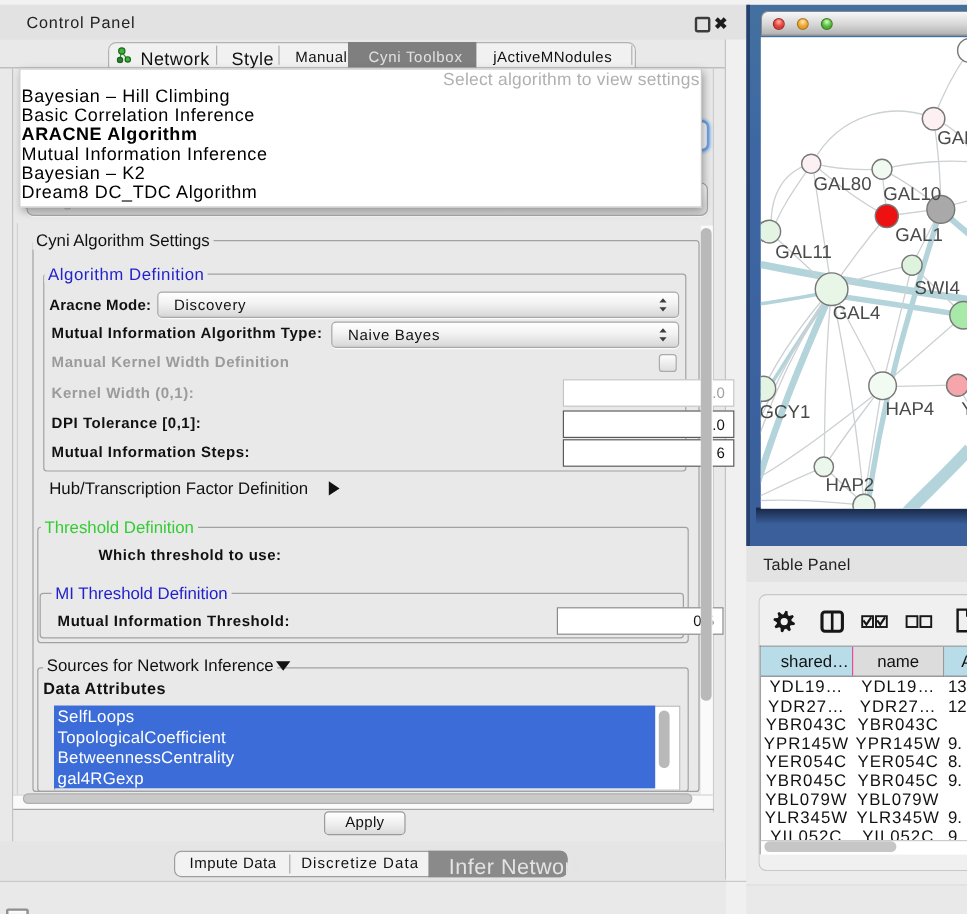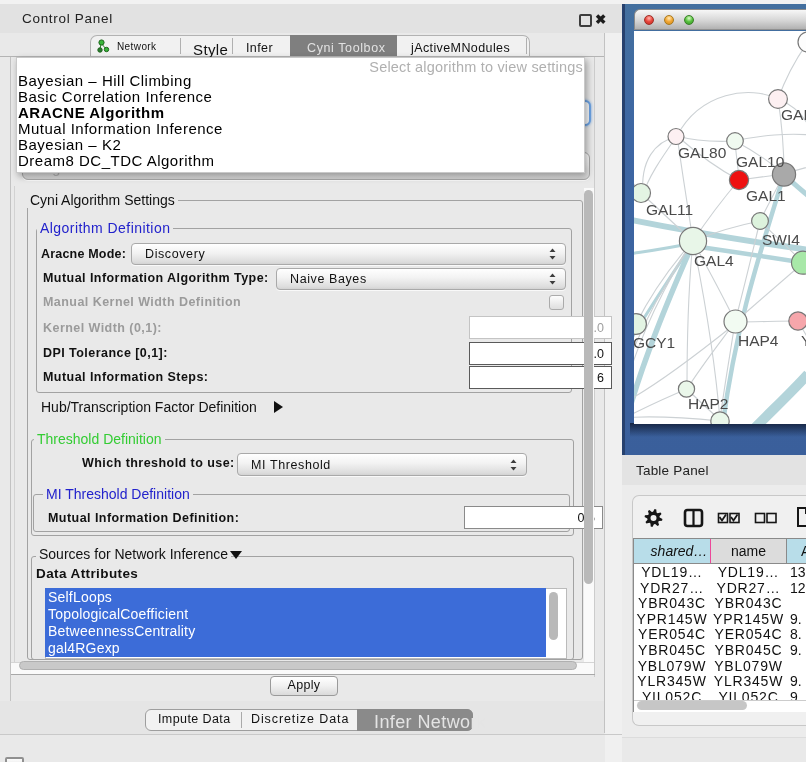--- a/index.html
+++ b/index.html
@@ -36,25 +36,25 @@
   <div class="abs" style="left:0;top:56px;width:604px;height:1px;background:#b4b4b4;"></div>
   <div class="abs" style="left:97px;top:39px;width:13px;height:14px;">
     <svg width="13" height="14">
       <line x1="4" y1="4" x2="9" y2="10" stroke="#2c8a2c" stroke-width="1"></line>
       <line x1="4" y1="4" x2="3" y2="11" stroke="#2c8a2c" stroke-width="1"></line>
       <circle cx="4.5" cy="3.5" r="2.6" fill="#39b539" stroke="#1c641c" stroke-width="1"></circle>
       <circle cx="9.5" cy="10.5" r="2.2" fill="#39b539" stroke="#1c641c" stroke-width="1"></circle>
       <circle cx="3" cy="11" r="2.2" fill="#2e7d32" stroke="#1c641c" stroke-width="1"></circle>
     </svg>
   </div>
-  <div class="abs" style="left:117px;top:41px;font-size:10px;letter-spacing:.4px;">Network</div>
+  <div class="abs" style="left:117px;top:41px;font-size:15px;letter-spacing:.4px;">Network</div>
   <div class="abs" style="left:180px;top:38px;width:1px;height:16px;background:#b0b0b0;"></div>
   <div class="abs" style="left:193px;top:41px;font-size:15px;letter-spacing:.4px;">Style</div>
   <div class="abs" style="left:232px;top:38px;width:1px;height:16px;background:#b0b0b0;"></div>
-  <div class="abs" style="left:246px;top:41px;font-size:12.5px;letter-spacing:.4px;">Infer</div>
+  <div class="abs" style="left:246px;top:41px;font-size:12.5px;letter-spacing:.4px;">Manual</div>
   <div class="abs" style="left:307px;top:41px;font-size:12.5px;letter-spacing:.6px;color:#e2e2e2;">Cyni Toolbox</div>
   <div class="abs" style="left:411px;top:41px;font-size:12.5px;letter-spacing:.4px;">jActiveMNodules</div>
   <div class="abs" style="left:526px;top:38px;width:1px;height:16px;background:#b0b0b0;"></div>
 
   <div class="abs" style="left:10px;top:57px;width:1px;height:676px;background:#c2c2c2;"></div>
   <div class="abs" style="left:604px;top:33px;width:1px;height:700px;background:#c2c2c2;"></div>
   <div class="abs" style="left:605px;top:33px;width:17px;height:729px;background:#f0f0f0;"></div>
   <div class="abs" style="left:594px;top:57px;width:1px;height:620px;background:#cccccc;"></div>
   <div class="abs" style="left:14px;top:186px;width:1px;height:489px;background:#d2d2d2;"></div>
 
@@ -100,30 +100,23 @@
   <div class="field" style="left:425px;top:366px;width:141px;height:21px;border:1px solid #5a5a5a;">
       <span>6</span>
     </div>
 
   <div class="abs" style="left:41px;top:399px;font-size:14px;letter-spacing:0px;">Hub/Transcription Factor Definition</div>
   <div class="abs" style="left:274px;top:401px;width:0;height:0;border-left:9px solid #111;border-top:6px solid transparent;border-bottom:6px solid transparent;"></div>
 
   <div class="gbox" style="left:31px;top:439px;width:541px;height:95px;"></div>
   <div class="gtitle" style="left:34px;top:431px;color:#33cc33;">Threshold Definition</div>
   <div class="abs lbl" style="left:82px;top:456px;">Which threshold to use:</div>
-  <div class="combo" style="left:237px;top:453px;width:288px;height:21px;">
-      <span class="ct">MI Threshold</span>
-    <svg class="arrows" viewBox="0 0 7 12">
-        <path d="M0.5,4 L3.5,0.5 L6.5,4 Z" fill="#3c3c3c"></path>
-        <path d="M0.5,8 L3.5,11.5 L6.5,8 Z" fill="#3c3c3c"></path>
-      </svg>
-  </div>
   <div class="gbox" style="left:33px;top:494px;width:535px;height:36px;"></div>
   <div class="gtitle" style="left:43px;top:486px;color:#2222cc;">MI Threshold Definition</div>
-  <div class="abs lbl" style="left:48px;top:511px;">Mutual Information Definition:</div>
+  <div class="abs lbl" style="left:48px;top:511px;">Mutual Information Threshold:</div>
   <div class="field" style="left:420px;top:506px;width:137px;height:21px;border:1px solid #8a8a8a;">
       <span>0.5</span>
     </div>
 
   <div class="gbox" style="left:31px;top:556px;width:541px;height:102px;"></div>
   <div class="gtitle" style="left:36px;top:546px;">Sources for Network Inference</div>
   <div class="abs" style="left:230px;top:551px;width:0;height:0;border-top:8px solid #111;border-left:6px solid transparent;border-right:6px solid transparent;"></div>
   <div class="abs lbl" style="left:36px;top:566px;font-size:13.5px;letter-spacing:.4px;">Data Attributes</div>
   <div class="abs" style="left:45px;top:588px;width:520px;height:69px;background:#fff;border:1px solid #bbb;"></div>
   <div class="abs" style="left:45px;top:588px;width:501px;height:69px;background:#3c6cd8;color:#fff;font-size:14px;letter-spacing:.2px;line-height:16.9px;padding-left:3px;padding-top:1px;box-sizing:border-box;">SelfLoops<br>TopologicalCoefficient<br>BetweennessCentrality<br>gal4RGexp</div>
@@ -265,21 +258,21 @@
       <rect x="98" y="18.5" width="9" height="9"></rect>
       <rect x="123.5" y="18.5" width="9" height="9"></rect>
       <rect x="135" y="18.5" width="9" height="9"></rect>
     </g>
     <path d="M87.5,22 l2.5,3.5 4-6" stroke="#161616" stroke-width="1.8" fill="none"></path>
     <path d="M99,22 l2.5,3.5 4-6" stroke="#161616" stroke-width="1.8" fill="none"></path>
     <path d="M166,13 h8 l5,5 v13 h-13 z M174,13 v5 h5" fill="none" stroke="#161616" stroke-width="2"></path>
   </svg>
 
   <div class="abs" style="left:633px;top:538px;width:173px;height:173px;background:#fff;border-top:1px solid #8a8a8a;border-left:1px solid #8a8a8a;">
-    <div style="position:absolute;left:0;top:0;width:76px;height:24px;background:#b8dde9;border-right:3px solid #ec4899;border-bottom:1px solid #8a8a8a;text-align:center;text-indent:14px;line-height:24px;font-size:14px;font-style:italic;">shared…</div>
+    <div style="position:absolute;left:0;top:0;width:76px;height:24px;background:#b8dde9;border-right:3px solid #ec4899;border-bottom:1px solid #8a8a8a;text-align:center;text-indent:14px;line-height:24px;font-size:14px;">shared…</div>
     <div style="position:absolute;left:77px;top:0;width:75px;height:24px;background:#dcdcdc;border-right:1px solid #8a8a8a;border-bottom:1px solid #8a8a8a;text-align:center;line-height:24px;font-size:14px;">name</div>
     <div style="position:absolute;left:153px;top:0;width:20px;height:24px;background:#b8dde9;border-bottom:1px solid #8a8a8a;line-height:24px;font-size:14px;"><span style="padding-left:14px;">A</span></div>
     <div style="position:absolute;left:0;top:26px;width:76px;font-size:14px;letter-spacing:.8px;line-height:15.6px;text-align:center;">YDL19…<br>YDR27…<br>YBR043C<br>YPR145W<br>YER054C<br>YBR045C<br>YBL079W<br>YLR345W<br>YIL052C</div>
     <div style="position:absolute;left:77px;top:26px;width:75px;font-size:14px;letter-spacing:.8px;line-height:15.6px;text-align:center;">YDL19…<br>YDR27…<br>YBR043C<br>YPR145W<br>YER054C<br>YBR045C<br>YBL079W<br>YLR345W<br>YIL052C</div>
     <div style="position:absolute;left:156px;top:26px;width:20px;font-size:14px;line-height:15.6px;">13<br>12<br><br>9.<br>8.<br>9.<br><br>9.<br>9.</div>
     <div style="position:absolute;left:0;top:161px;width:173px;height:11px;background:#fff;border-top:1px solid #ccc;"></div>
     <div style="position:absolute;left:3px;top:162px;width:110px;height:9px;background:#c6c6c6;border-radius:5px;"></div>
   </div>
   <div class="abs" style="left:622px;top:737px;width:184px;height:1px;background:#dcdcdc;"></div>
   <div class="abs" style="left:622px;top:738px;width:184px;height:24px;background:#e9e9e9;"></div>

